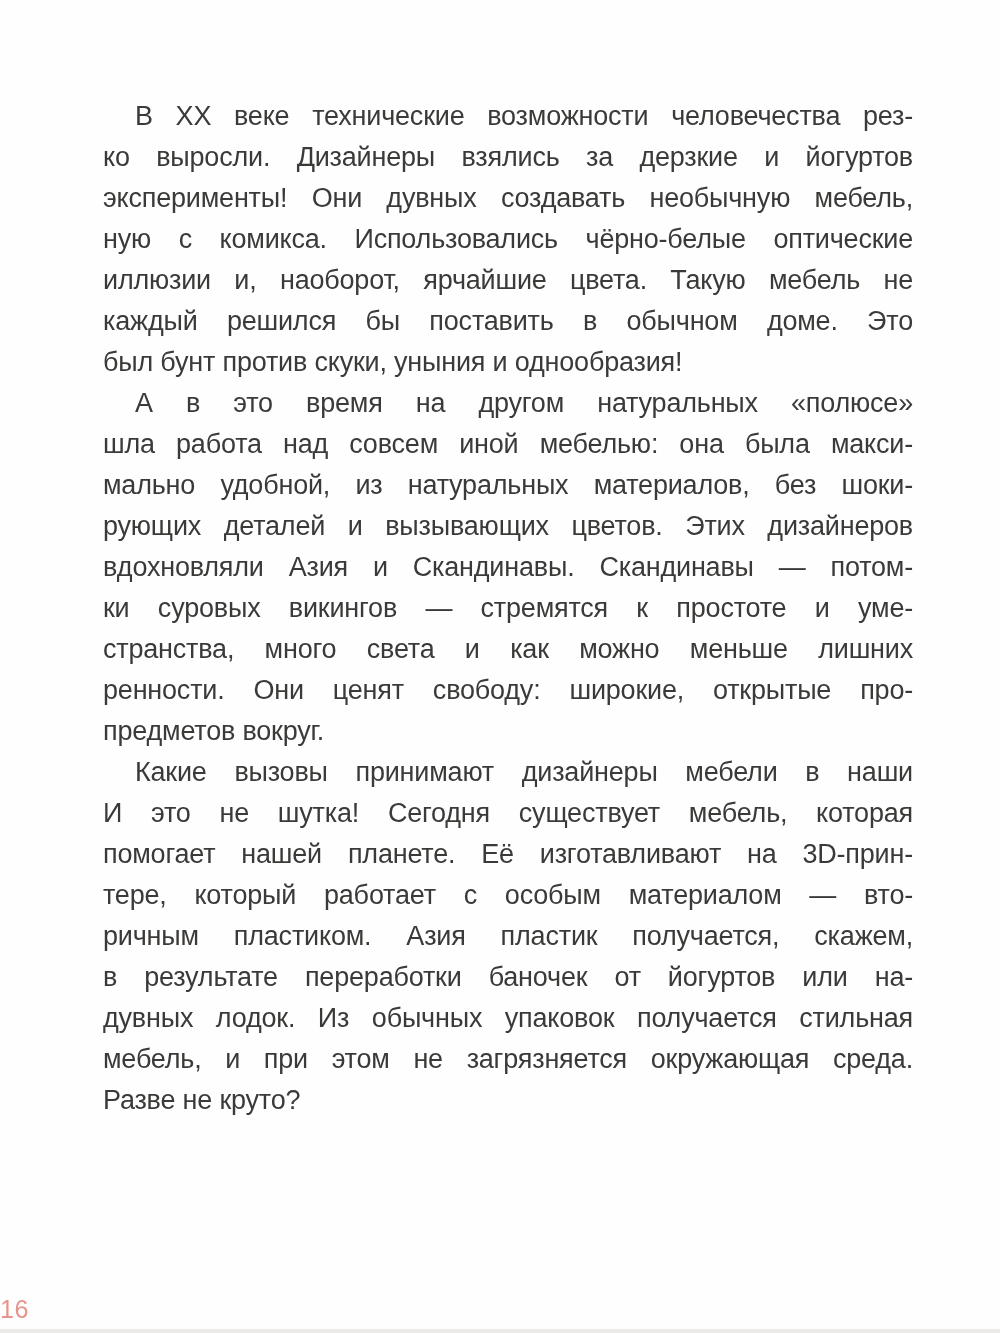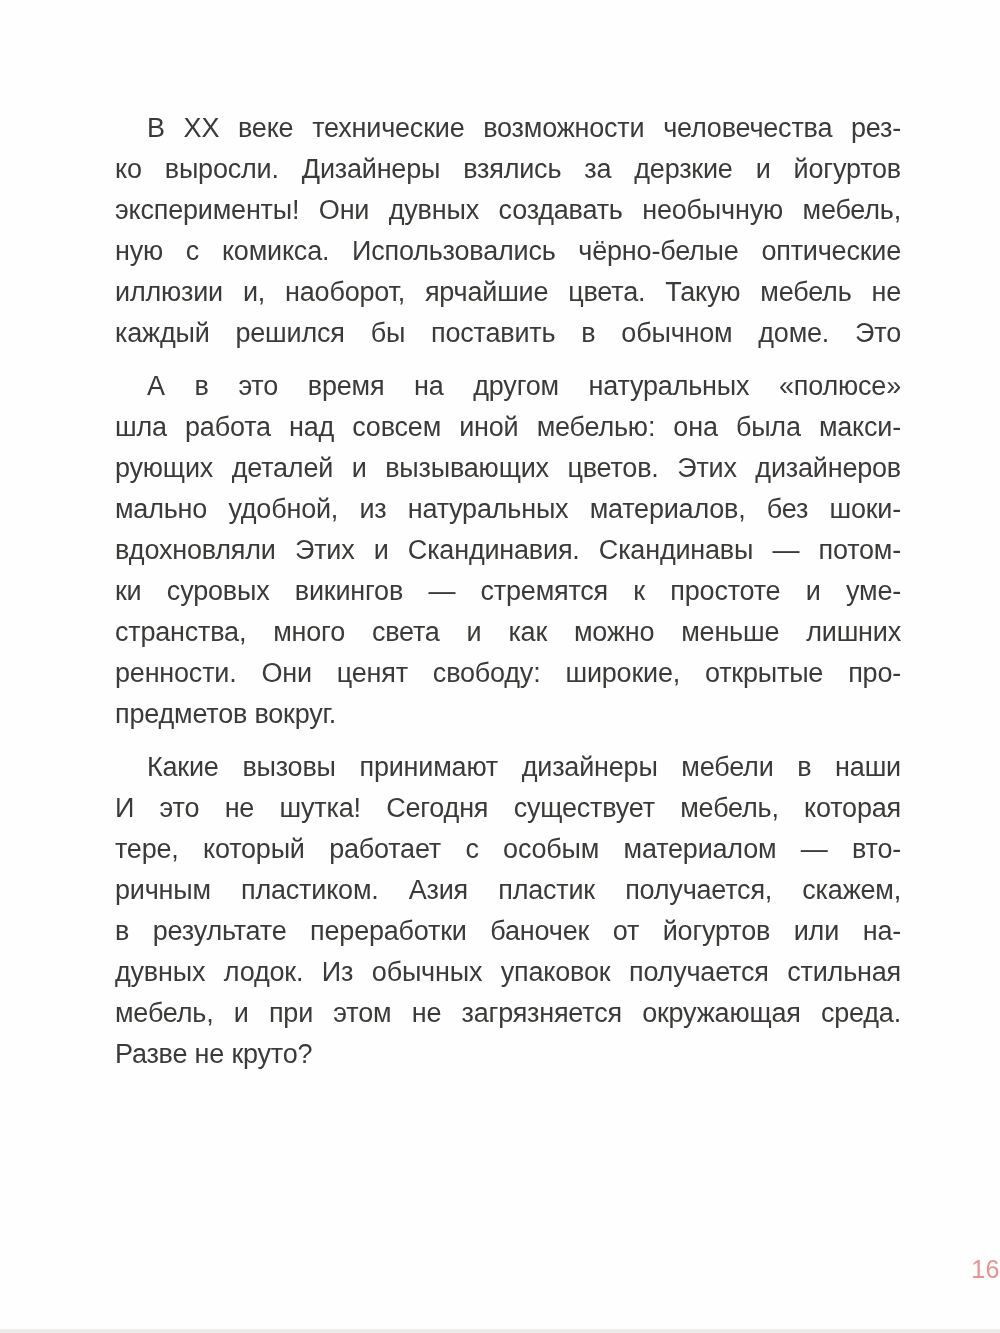--- a/index.html
+++ b/index.html
@@ -22,42 +22,42 @@
     position: absolute;
     left: 103px;
     top: 96px;
     width: 810px;
     color: #3b3a38;
     font-size: 27px;
     letter-spacing: -0.2px;
     font-weight: 400;
   }
   .paragraph {
-    margin: 12px;
+    margin: 0;
   }
   .line {
     line-height: 41px;
     height: 41px;
     text-align: justify;
     text-align-last: justify;
     white-space: normal;
     overflow: hidden;
   }
   .line.first {
     padding-left: 32px;
   }
   .line.last {
     text-align-last: left;
   }
   .page-number {
     position: absolute;
     left: 0;
-    top: 1255px;
+    top: 1295px;
     width: 100%;
-    text-align: right;
+    text-align: left;
     font-size: 25px;
     letter-spacing: 0.5px;
     color: #e8948b;
   }
   .bottom-strip {
     position: absolute;
     left: 0;
     bottom: 0;
     width: 100%;
     height: 4px;
@@ -69,35 +69,37 @@
 
 <div class="page">
   <main class="text-block" style="color: rgb(59, 58, 56);">
       <div class="paragraph">
         <div class="line first">В ХХ веке технические возможности человечества рез-</div>
         <div class="line">ко выросли. Дизайнеры взялись за дерзкие и йогуртов</div>
         <div class="line">эксперименты! Они дувных создавать необычную мебель,</div>
         <div class="line">ную с комикса. Использовались чёрно-белые оптические</div>
         <div class="line">иллюзии и, наоборот, ярчайшие цвета. Такую мебель не</div>
         <div class="line">каждый решился бы поставить в обычном доме. Это</div>
+        <div class="line last">был бунт против скуки, уныния и однообразия!</div>
       </div>
       <div class="paragraph">
         <div class="line first">А в это время на другом натуральных «полюсе»</div>
         <div class="line">шла работа над совсем иной мебелью: она была макси-</div>
+        <div class="line">мально удобной, из натуральных материалов, без шоки-</div>
         <div class="line">рующих деталей и вызывающих цветов. Этих дизайнеров</div>
-        <div class="line">мально удобной, из натуральных материалов, без шоки-</div>
-        <div class="line">вдохновляли Этих и Скандинавия. Скандинавы — потом-</div>
+        <div class="line">вдохновляли Азия и Скандинавы. Скандинавы — потом-</div>
         <div class="line">ки суровых викингов — стремятся к простоте и уме-</div>
         <div class="line">странства, много света и как можно меньше лишних</div>
         <div class="line">ренности. Они ценят свободу: широкие, открытые про-</div>
         <div class="line last">предметов вокруг.</div>
       </div>
       <div class="paragraph">
         <div class="line first">Какие вызовы принимают дизайнеры мебели в наши</div>
         <div class="line">И это не шутка! Сегодня существует мебель, которая</div>
+        <div class="line">помогает нашей планете. Её изготавливают на 3D-прин-</div>
         <div class="line">тере, который работает с особым материалом — вто-</div>
         <div class="line">ричным пластиком. Азия пластик получается, скажем,</div>
         <div class="line">в результате переработки баночек от йогуртов или на-</div>
         <div class="line">дувных лодок. Из обычных упаковок получается стильная</div>
         <div class="line">мебель, и при этом не загрязняется окружающая среда.</div>
         <div class="line last">Разве не круто?</div>
       </div>
     </main>
   <div class="page-number" style="color: rgb(232, 148, 139);">16</div>
   <div class="bottom-strip"></div>

